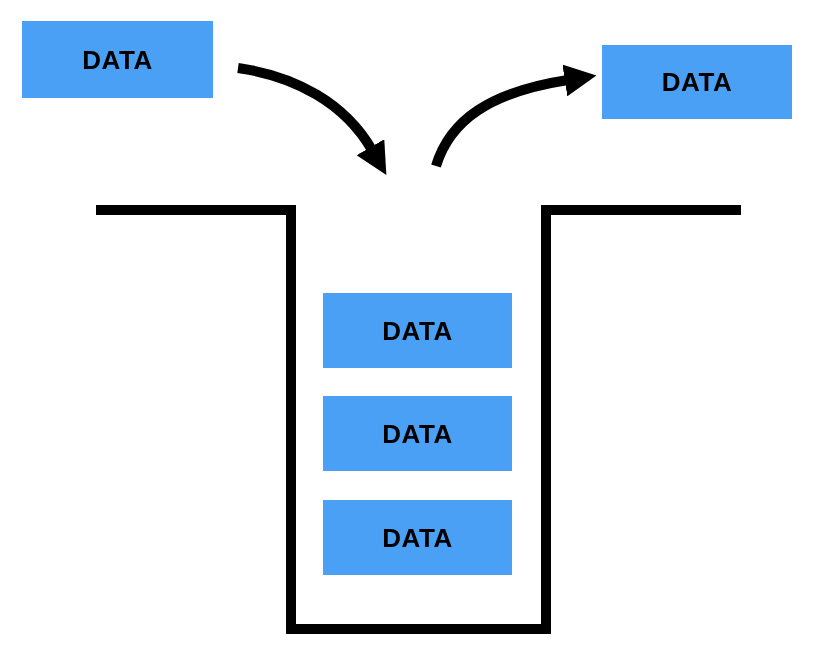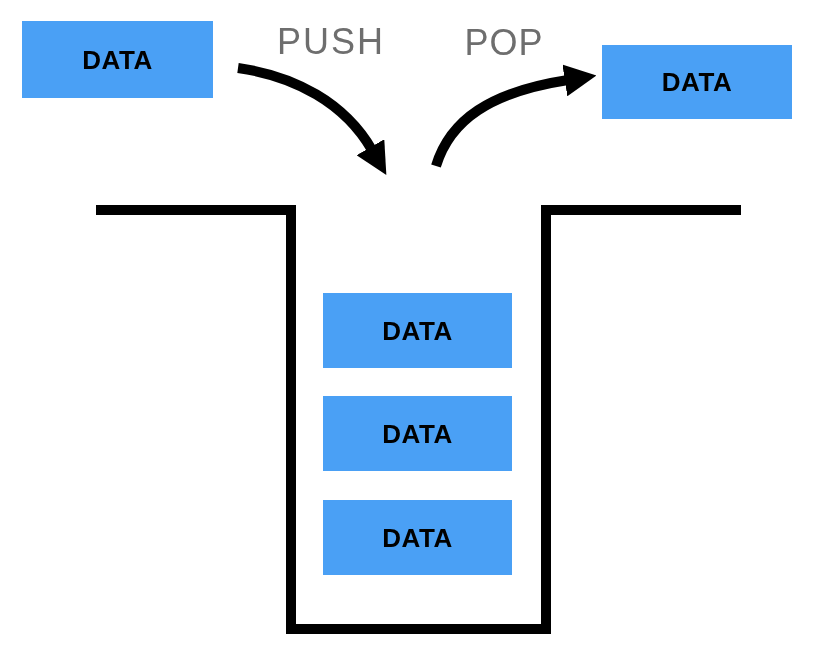--- a/index.html
+++ b/index.html
@@ -66,22 +66,20 @@
       </marker>
     </defs>
 
     <path d="M 96 210 L 291 210 L 291 629 L 546 629 L 546 210 L 741 210" fill="none" stroke="#000000" stroke-width="10" stroke-linecap="butt" stroke-linejoin="miter"></path>
 
     <path d="M 238 68 C 295 76 345 103 372 150" fill="none" stroke="#000000" stroke-width="10" stroke-linecap="butt" marker-end="url(#arrow-head)"></path>
 
     <path d="M 436 166 C 450 120 490 92 568 80" fill="none" stroke="#000000" stroke-width="10" stroke-linecap="butt" marker-end="url(#arrow-head)"></path>
   </svg>
 
-  <div class="op-label label-push">PUSH</div>
-  <div class="op-label label-pop">POP</div>
 
   <div class="data-box box-push">
     <span class="box-label">DATA</span>
   </div>
 
   <div class="data-box box-pop">
     <span class="box-label">DATA</span>
   </div>
 
   <div class="data-box stack-item stack-item-1">

